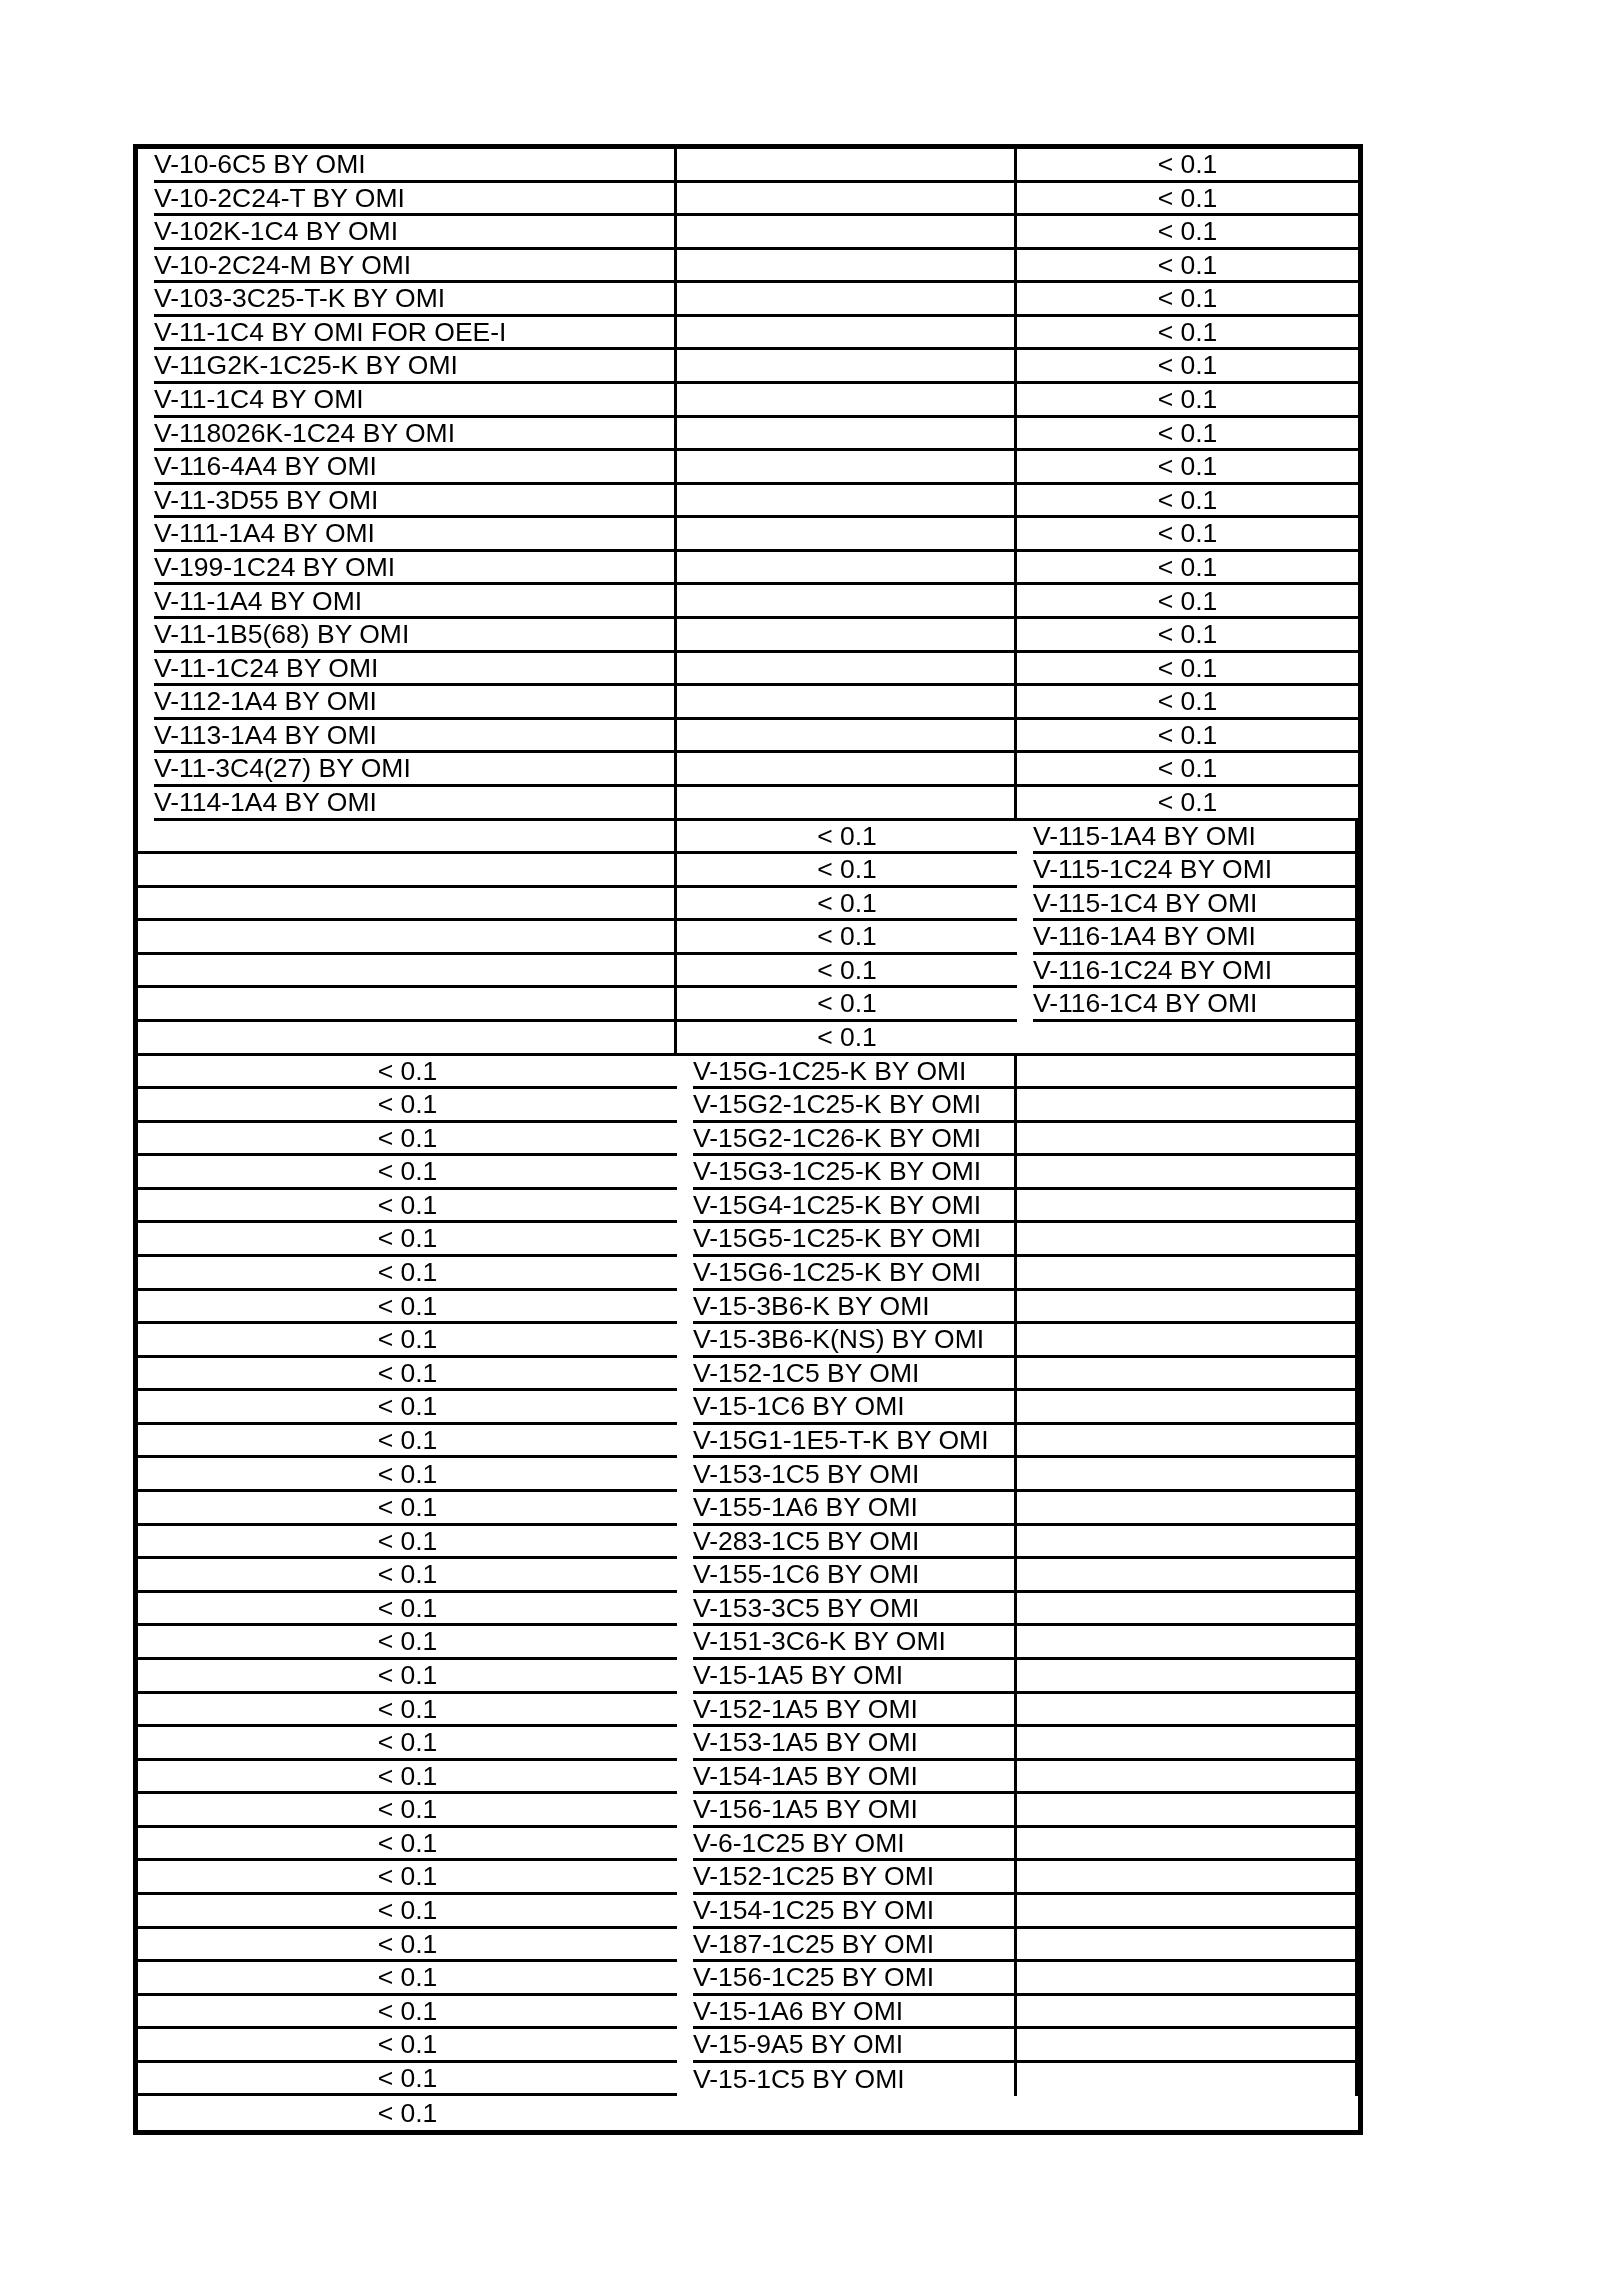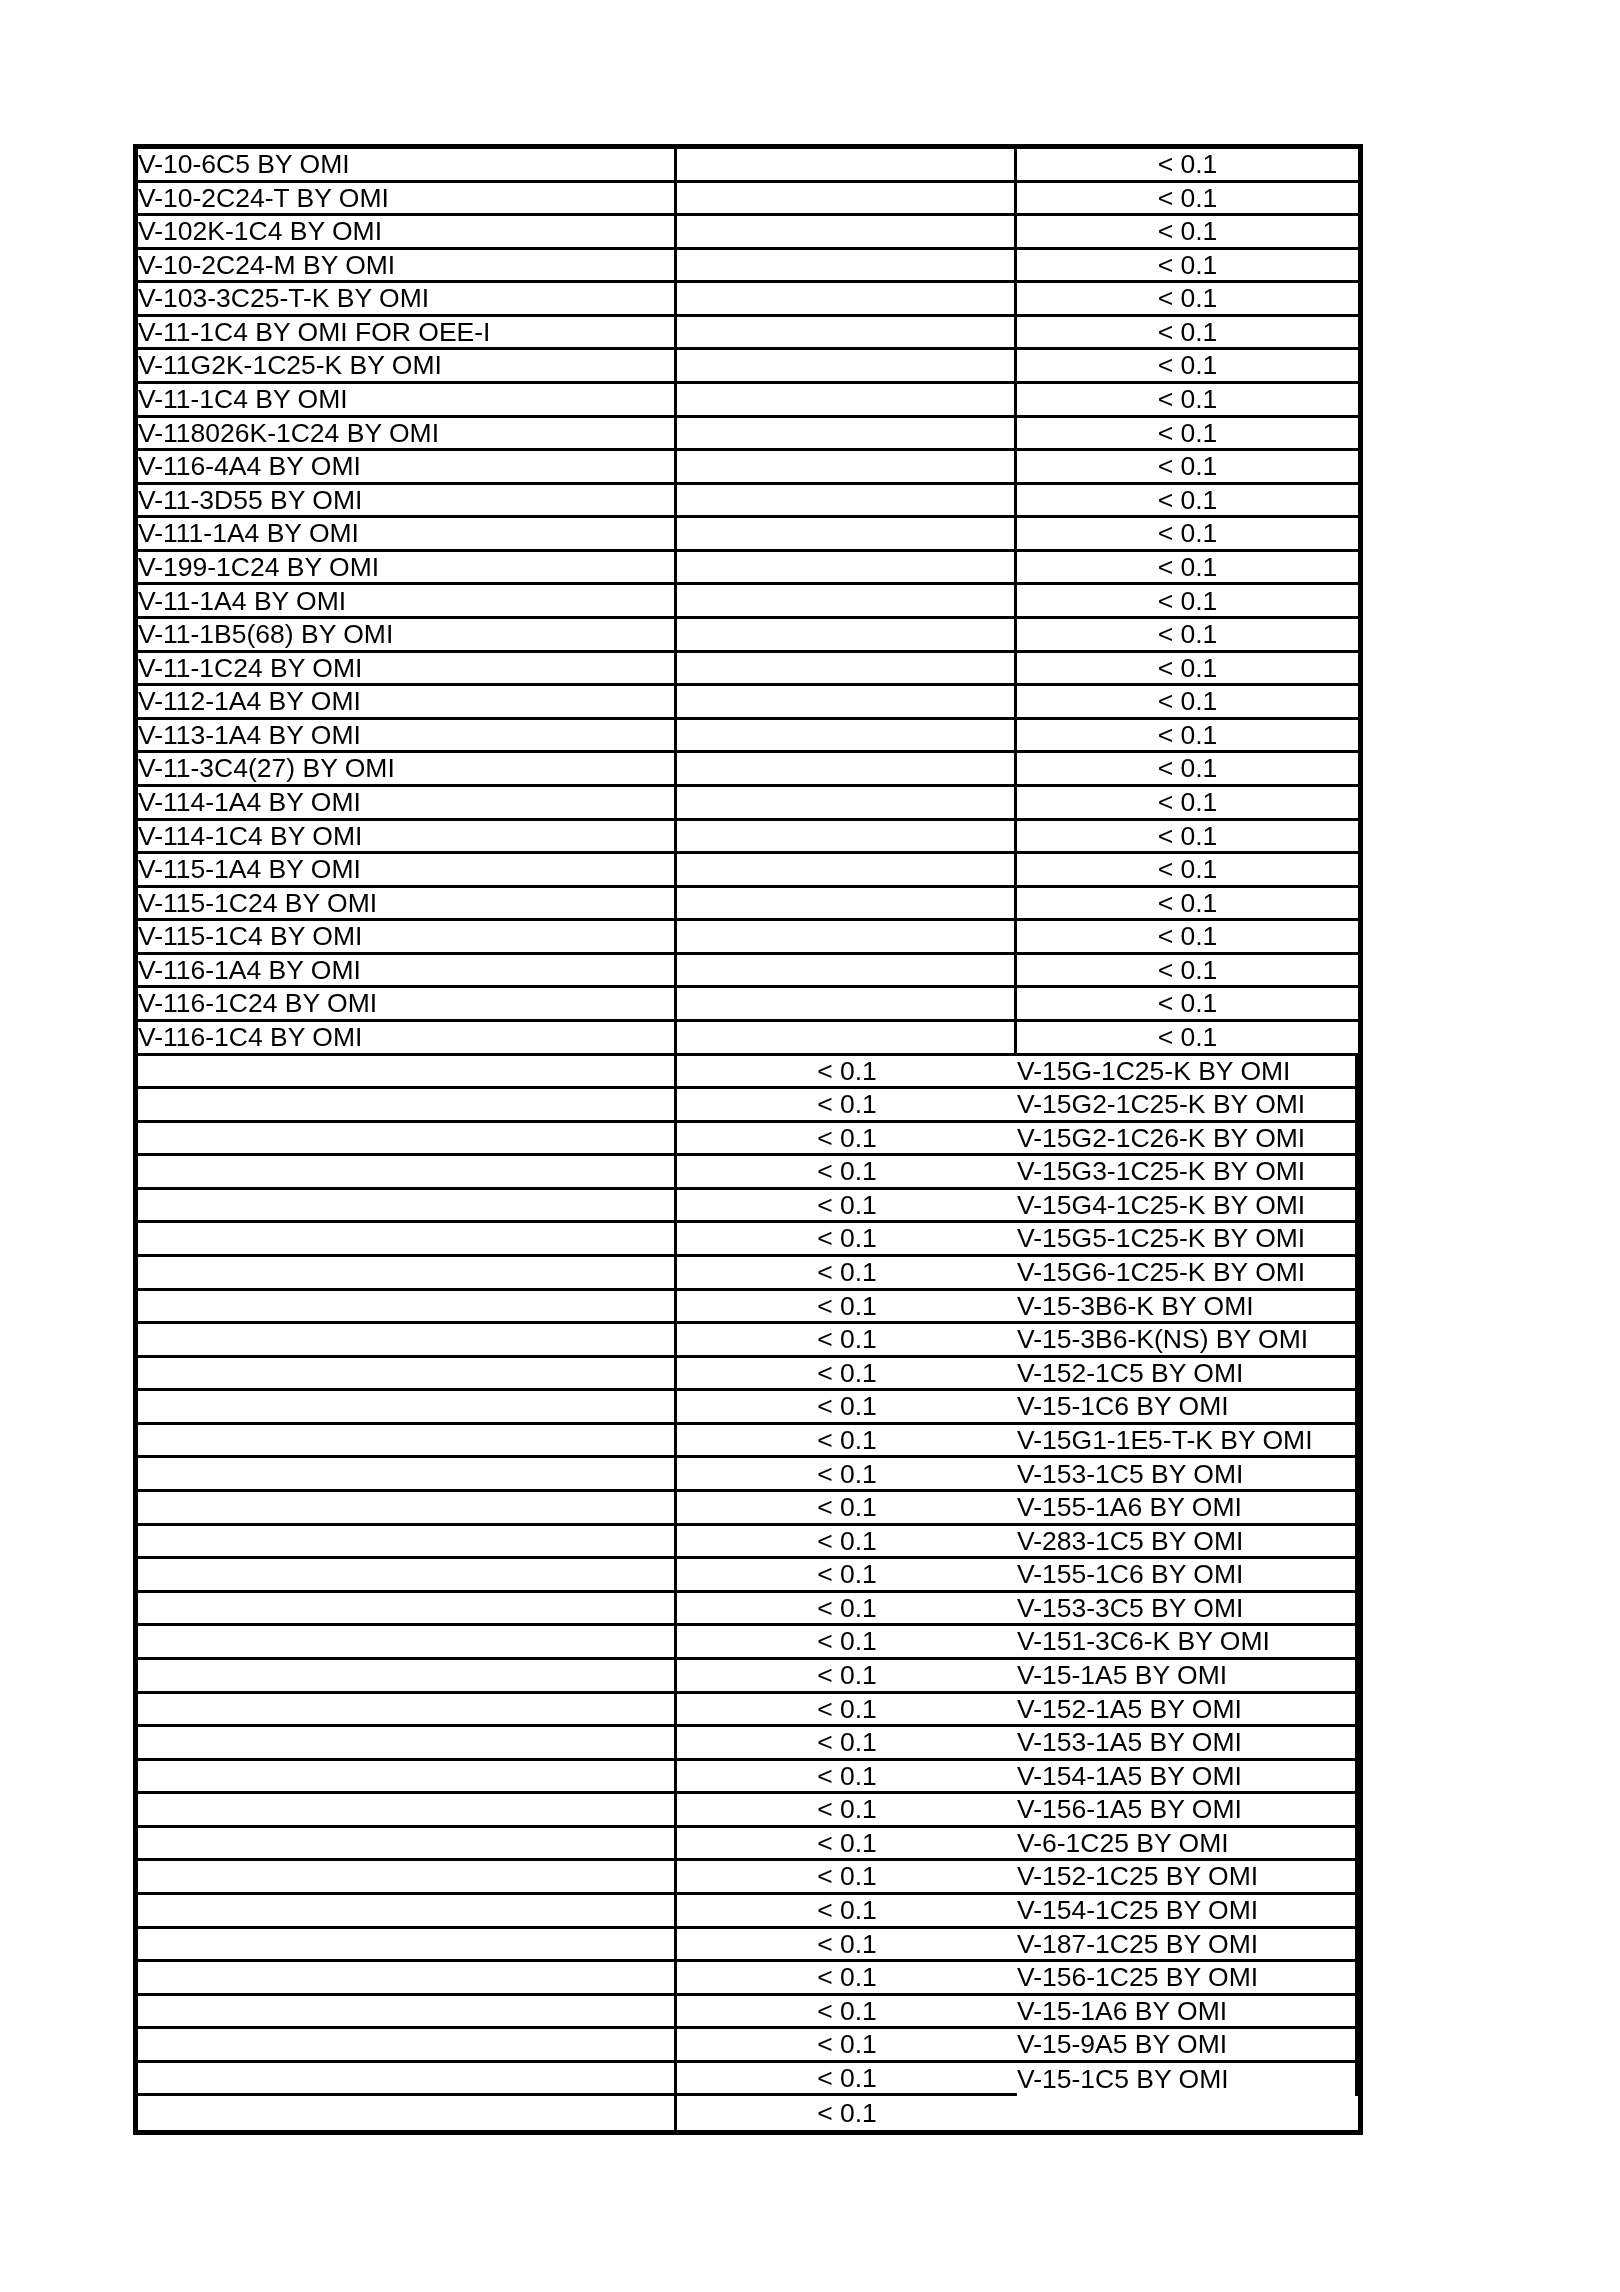--- a/index.html
+++ b/index.html
@@ -37,20 +37,21 @@
     font-size: 26.5px;
     line-height: 1;
     white-space: nowrap;
   }
   .cell.name, .cell.mid {
     border-right: 3.9px solid #000000;
   }
   .cell.name {
     padding-left: 0;
     justify-content: flex-start;
+    margin-left: 16px;
   }
   .cell.val {
     justify-content: center;
   }
   
   .grid .cell:nth-last-child(-n+3) {
     border-bottom: none;
   }
 </style>
 </head>
@@ -131,21 +132,20 @@
   <div class="cell val">&lt; 0.1</div>
 
   <div class="cell name">V-11-3C4(27) BY OMI</div>
   <div class="cell mid"></div>
   <div class="cell val">&lt; 0.1</div>
 
   <div class="cell name">V-114-1A4 BY OMI</div>
   <div class="cell mid"></div>
   <div class="cell val">&lt; 0.1</div>
 
-  <div class="cell name">V-114-1C4 BY OMI</div>
   <div class="cell mid"></div>
   <div class="cell val">&lt; 0.1</div>
 
   <div class="cell name">V-115-1A4 BY OMI</div>
   <div class="cell mid"></div>
   <div class="cell val">&lt; 0.1</div>
 
   <div class="cell name">V-115-1C24 BY OMI</div>
   <div class="cell mid"></div>
   <div class="cell val">&lt; 0.1</div>

